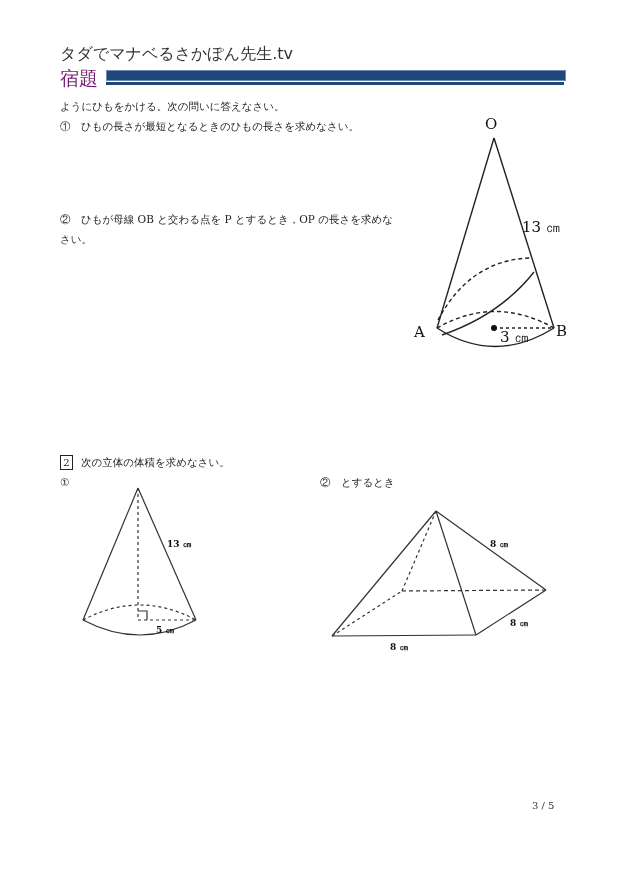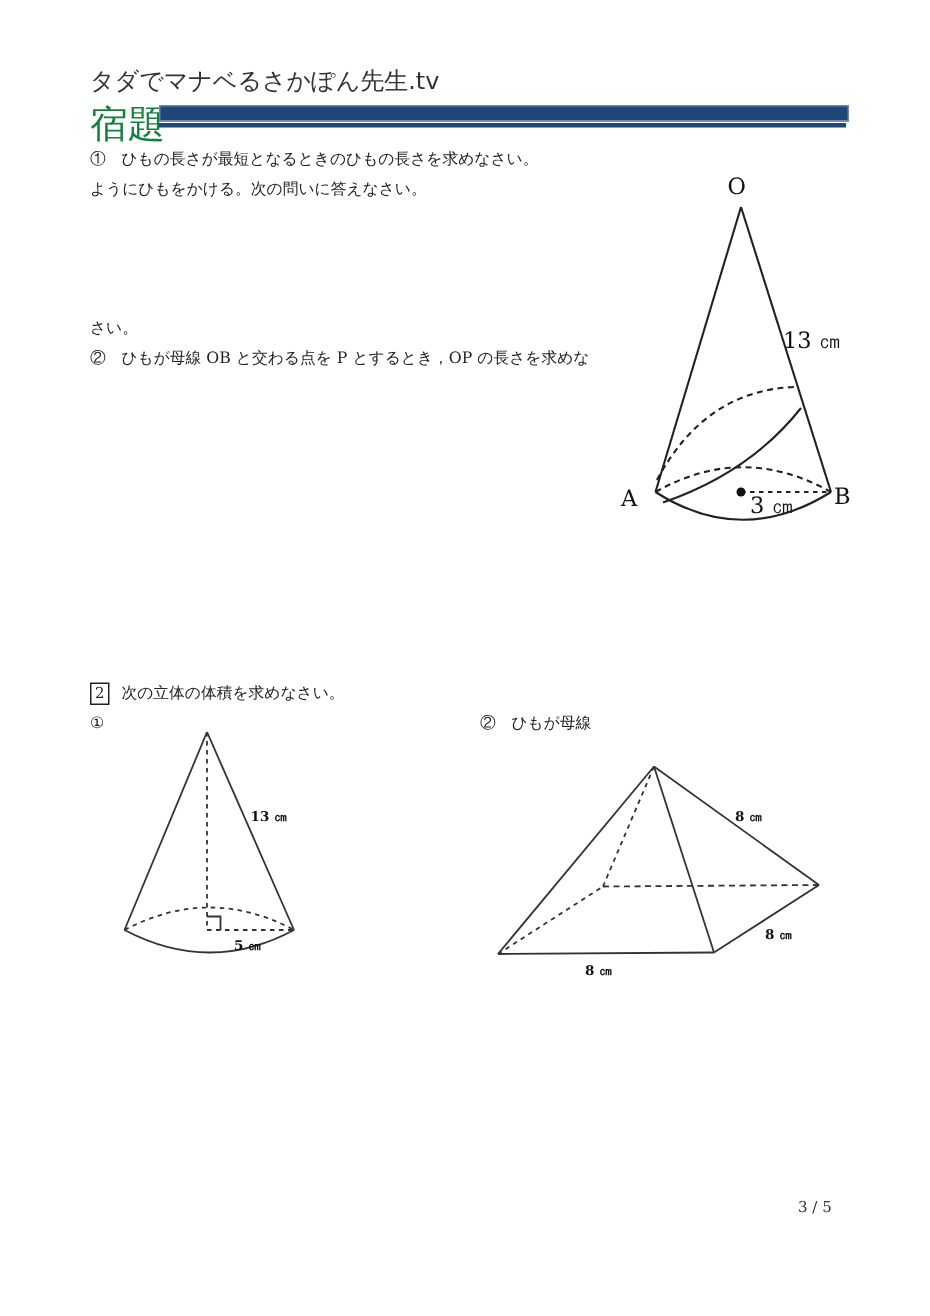--- a/index.html
+++ b/index.html
@@ -1,42 +1,42 @@
 <!DOCTYPE html>
 <html><head>
 <meta charset="utf-8">
 <style>
   html,body{margin:0;padding:0;background:#fff;}
   body{width:620px;height:877px;position:relative;overflow:hidden;font-family:"DejaVu Serif",serif;color:#222;}
   .abs{position:absolute;}
   .site{left:60px;top:44px;font-size:16px;color:#333;font-family:"DejaVu Sans",sans-serif;}
-  .title{left:60px;top:66px;font-size:25px;color:#15803d;font-family:"DejaVu Sans",sans-serif;}
+  .title{left:60px;top:66px;font-size:19px;color:#701a75;font-family:"DejaVu Sans",sans-serif;}
   .bar1{left:106px;top:70px;width:458px;height:9px;background:#1f4778;border:1px solid #6b88b0;}
   .bar2{left:106px;top:82px;width:458px;height:3px;background:#1f4778;}
   .txt{font-size:10.5px;line-height:20px;color:#222;}
   .num{display:inline-block;border:1px solid #222;width:11px;height:13px;line-height:13px;text-align:center;font-size:10px;margin-right:8px;}
   .fig-label{font-size:15px;color:#111;}
   .fig-small{font-size:9px;color:#111;font-weight:bold;}
   .page{left:532px;top:800px;font-size:10px;color:#333;}
 </style>
 </head>
 <body>
 
 <div class="abs site">タダでマナベるさかぽん先生.tv</div>
 <div class="abs title">宿題</div>
 <div class="abs bar1"></div>
 <div class="abs bar2"></div>
 
 <div class="abs txt" style="left:60px;top:96px;width:350px;">
+  <div>ようにひもをかける。次の問いに答えなさい。</div>
   <div>①　ひもの長さが最短となるときのひもの長さを求めなさい。</div>
-  <div>ようにひもをかける。次の問いに答えなさい。</div>
 </div>
 <div class="abs txt" style="left:60px;top:209px;width:350px;">
+  <div>②　ひもが母線 OB と交わる点を P とするとき，OP の長さを求めな</div>
   <div>さい。</div>
-  <div>②　ひもが母線 OB と交わる点を P とするとき，OP の長さを求めな</div>
 </div>
 
 <svg class="abs" style="left:410px;top:110px;" width="170" height="260">
   <g fill="none" stroke="#222" stroke-width="1.4">
     <line x1="84" y1="28" x2="27" y2="218"></line>
     <line x1="84" y1="28" x2="144" y2="218"></line>
     <path d="M27 218 Q85 255 144 218"></path>
     <path d="M27 218 Q85 185 144 218" stroke-dasharray="4,3"></path>
     <path d="M32 225 Q90 205 124 162"></path>
     <path d="M28 210 Q60 150 120 148" stroke-dasharray="4,3"></path>
@@ -47,21 +47,21 @@
 <div class="abs fig-label" style="left:485px;top:115px;">O</div>
 <div class="abs fig-label" style="left:522px;top:218px;">13 ㎝</div>
 <div class="abs fig-label" style="left:414px;top:323px;">A</div>
 <div class="abs fig-label" style="left:556px;top:322px;">B</div>
 <div class="abs fig-label" style="left:500px;top:328px;">3 ㎝</div>
 
 <div class="abs txt" style="left:60px;top:452px;width:500px;">
   <span class="num">2</span><span>次の立体の体積を求めなさい。</span>
 </div>
 <div class="abs txt" style="left:60px;top:472px;">①</div>
-<div class="abs txt" style="left:320px;top:472px;">②　ひもが母線</div>
+<div class="abs txt" style="left:320px;top:472px;">②　とするとき</div>
 
 <svg class="abs" style="left:70px;top:480px;" width="150" height="170">
   <g fill="none" stroke="#333" stroke-width="1.2">
     <line x1="68" y1="8" x2="13" y2="140"></line>
     <line x1="68" y1="8" x2="126" y2="140"></line>
     <path d="M13 140 Q70 170 126 140"></path>
     <path d="M13 140 Q70 110 126 140" stroke-dasharray="3,3"></path>
     <line x1="68" y1="8" x2="68" y2="140" stroke-dasharray="3,3"></line>
     <line x1="68" y1="140" x2="126" y2="140" stroke-dasharray="3,3"></line>
     <polyline points="68,131 77,131 77,140"></polyline>

